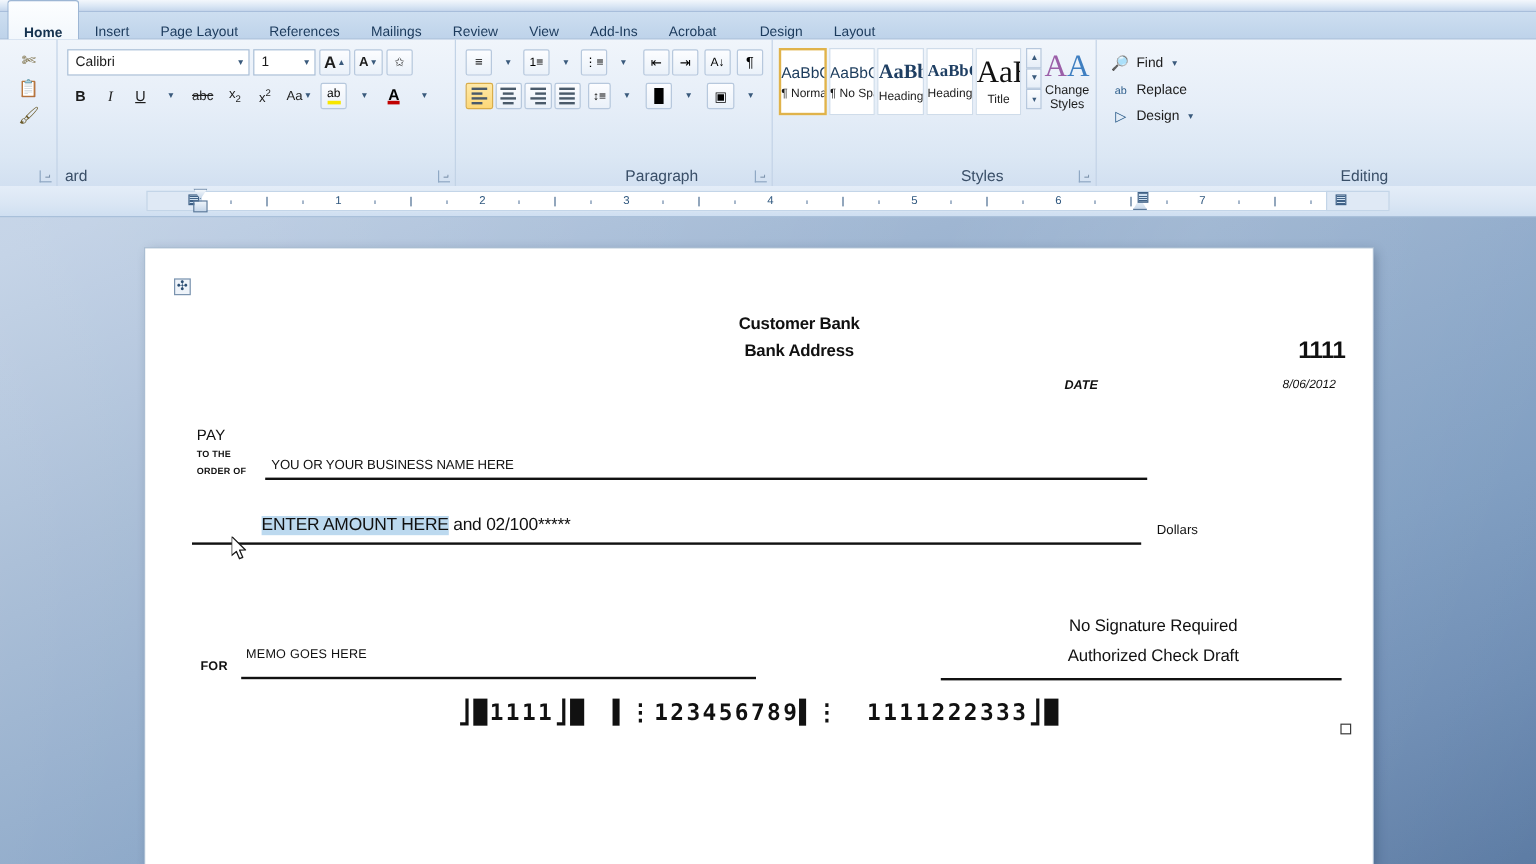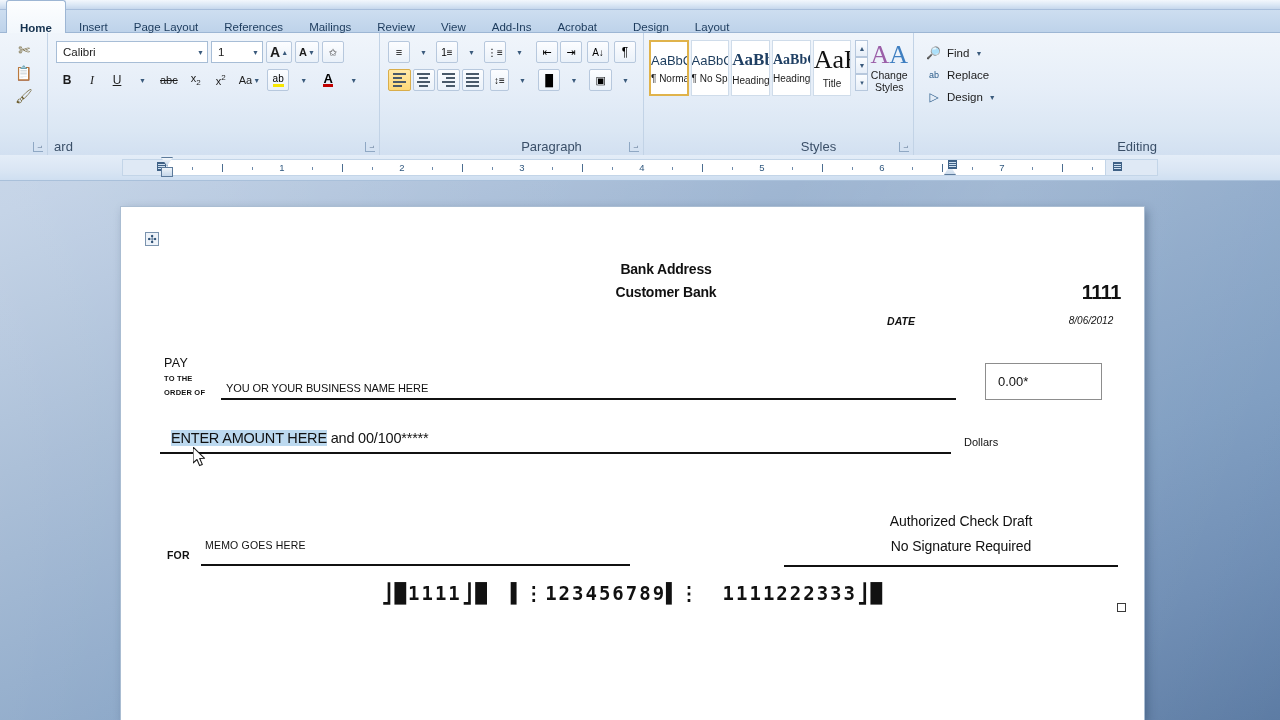--- a/index.html
+++ b/index.html
@@ -229,21 +229,21 @@
     position:absolute; left:864px; top:156px; width:117px; height:37px;
     border:1px solid #8d8d8d; background:#fff;
     display:flex; align-items:center; padding-left:12px;
     font-size:13px; color:#111;
   }
 
   .amount-words{
     position:absolute; left:50px; top:223px; font-size:14.5px; color:#111; letter-spacing:-0.2px;
     white-space:nowrap;
   }
-  .sel{ background:#bcd9ef; color:#111; }
+  .sel{ background:#bcd9ef; color:#111;margin-left:47px; }
   .amount-line{ position:absolute; left:39px; top:245px; width:791px; height:1.5px; background:#111; }
   .dollars{ position:absolute; left:843px; top:229px; font-size:11px; color:#111; }
 
   .auth{
     position:absolute; left:660px; top:302px; width:360px; text-align:center;
     font-size:14px; color:#111; line-height:25px; letter-spacing:-0.1px;
   }
   .sig-line{ position:absolute; left:663px; top:358px; width:334px; height:1.5px; background:#111; }
 
   .for-lbl{ position:absolute; left:46px; top:342px; font-size:10.5px; font-weight:bold; color:#111; letter-spacing:0.2px;}
@@ -558,50 +558,47 @@
 </div>
 
 <div class="page">
   <div class="check">
 
     <div class="tbl-handle">✣</div>
     <div class="tbl-resize"></div>
 
 
     <div class="bank">
+      <div>Customer Bank</div>
       <div>Bank Address</div>
-      <div>Customer Bank</div>
     </div>
 
     <div class="checknum">1111</div>
     <div class="datelbl">DATE</div>
     <div class="dateval">8/06/2012</div>
 
     <div class="pay-block">
       <div class="pay-1">PAY</div>
       <div class="pay-2">TO THE</div>
       <div class="pay-3">ORDER OF</div>
     </div>
 
     <div class="payee-name">YOU OR YOUR BUSINESS NAME HERE</div>
     <div class="payee-line"></div>
 
-    <div class="amt-box">
-      <span>0.00*</span>
-    </div>
 
     <div class="amount-words">
-      <span class="sel">ENTER AMOUNT HERE</span><span> and 00/100*****</span>
+      <span class="sel">ENTER AMOUNT HERE</span><span> and 02/100*****</span>
     </div>
     <div class="amount-line"></div>
     <div class="dollars">Dollars</div>
 
     <div class="auth">
+      <div>No Signature Required</div>
       <div>Authorized Check Draft</div>
-      <div>No Signature Required</div>
     </div>
     <div class="sig-line"></div>
 
     <div class="for-lbl">FOR</div>
     <div class="memo">MEMO GOES HERE</div>
     <div class="memo-line"></div>
 
     <div class="micr">
       <span class="sym">⎦█</span><span>1111</span><span class="sym">⎦█</span><span class="gap"></span><span class="sym">▌⋮</span><span>123456789</span><span class="sym">▌⋮</span><span class="gap"></span><span>1111222333</span><span class="sym">⎦█</span>
     </div>

